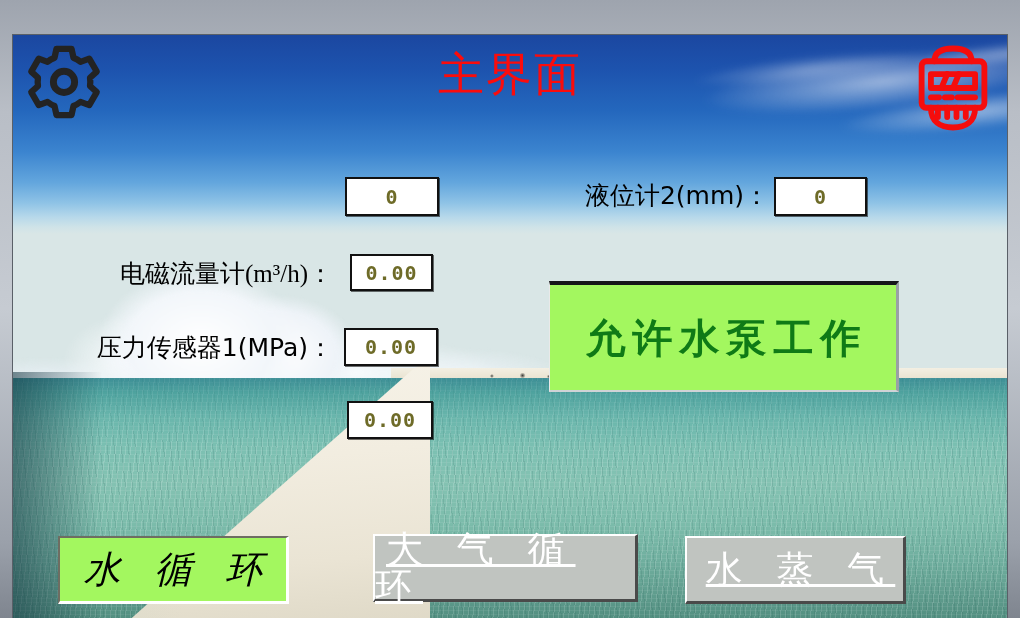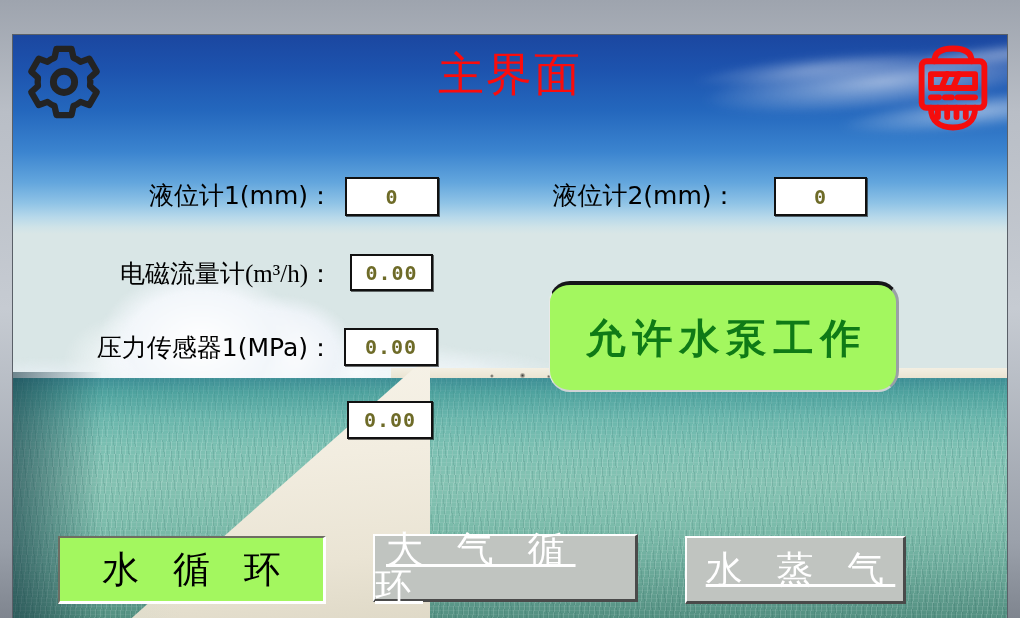--- a/index.html
+++ b/index.html
@@ -179,21 +179,21 @@
     font-weight: bold;
     color: #6e6b28;
     letter-spacing: 1px;
     line-height: 1;
   }
 
   
   #row-level1-label { left: 110px;  top: 148px; width: 210px; }
   #row-level1-box   { left: 332px;  top: 142px; width: 94px;  height: 39px; }
   
-  #row-level2-label { left: 529px;  top: 148px; width: 205px; text-align: center; }
+  #row-level2-label { left: 551px;  top: 148px; width: 205px; }
   #row-level2-box   { left: 761px;  top: 142px; width: 93px;  height: 39px; }
   
   #row-flow-label   { left: 62px;   top: 226px; width: 258px; font-family: Liberation Serif, serif; }
   #row-flow-box     { left: 337px;  top: 219px; width: 83px;  height: 37px; }
   
   #row-press-label  { left: 62px;   top: 300px; width: 258px; }
   #row-press-box    { left: 331px;  top: 293px; width: 94px;  height: 38px; }
   
   #row-temp-label   { left: 75px;   top: 373px; width: 245px; }
   #row-temp-box     { left: 334px;  top: 366px; width: 86px;  height: 38px; }
@@ -203,21 +203,20 @@
     position: absolute;
     left: 536px; top: 246px;
     width: 350px; height: 111px;
     background: #a3f75f;
     border-top: 4px solid #16161a;
     border-left: 1px solid #e9e9e9;
     border-right: 3px solid #9aa0a6;
     border-bottom: 2px solid #cfd3d6;
     display: flex; align-items: center; justify-content: center;
     cursor: pointer;
-    border-radius: 21px;
   }
   #pump-status-label {
     font-family: "DejaVu Sans", "Liberation Sans", sans-serif;
     font-size: 40px;
     font-weight: bold;
     color: #0f7a16;
     letter-spacing: 7px;
     text-indent: 7px;
     line-height: 1;
   }
@@ -243,21 +242,21 @@
   }
   .mode-button.is-inactive {
     background: #c0c4c0;
     color: #ffffff;
     border-top: 2px solid #ffffff;
     border-left: 2px solid #ffffff;
     border-right: 3px solid #4a4a4a;
     border-bottom: 3px solid #4a4a4a;
     text-decoration: underline;
   }
-  #mode-water-cycle { left: 45px;  top: 501px; width: 268px; height: 68px; }
+  #mode-water-cycle { left: 45px;  top: 501px; width: 231px; height: 68px; font-style: italic; }
   #mode-air-cycle   { left: 360px; top: 499px; width: 265px; height: 68px; }
   #mode-steam       { left: 672px; top: 501px; width: 221px; height: 68px; }
 </style>
 </head>
 <body>
 
 <div id="app-frame">
   <div id="screen">
 
     <div class="bg-layer bg-sky"></div>
@@ -290,21 +289,20 @@
           <rect x="9" y="14" width="54" height="40" rx="4"></rect>
           <path d="M17 25 h38 v12 h-38 z"></path>
           <path d="M31 25 l-5 12 M41 25 l-5 12"></path>
           <path d="M17 45 h7 M29 45 h6 M40 45 h15"></path>
           <path d="M17 54 C17 66 25 71 36 71 C47 71 55 66 55 54"></path>
           <path d="M23 54 v8 M31 54 v8 M39 54 v8 M47 54 v8"></path>
         </g>
       </svg>
     </div>
 
-    <div class="readout-label" id="row-level1-label">液位计1(mm)：</div>
     <div class="readout-box" id="row-level1-box">
       <span class="readout-value">0</span>
     </div>
 
     <div class="readout-label" id="row-level2-label">液位计2(mm)：</div>
     <div class="readout-box" id="row-level2-box">
       <span class="readout-value">0</span>
     </div>
 
     <div class="readout-label" id="row-flow-label">电磁流量计(m³/h)：</div>

